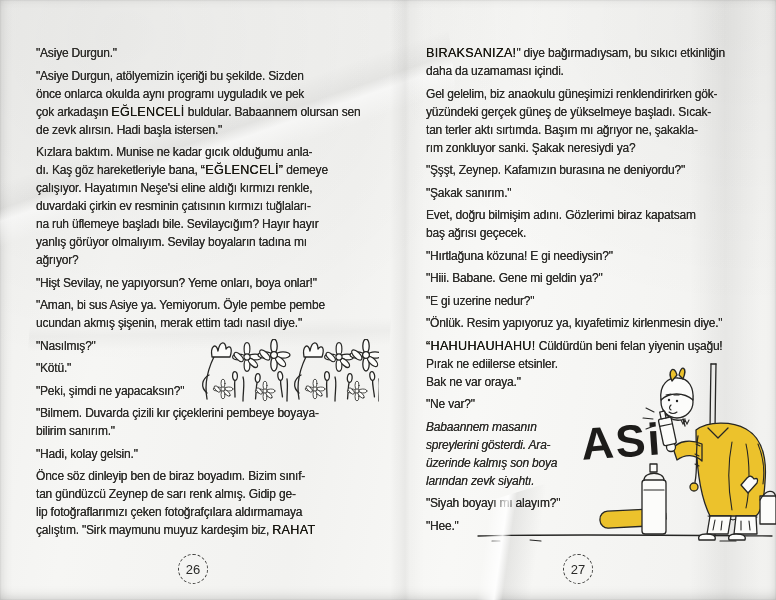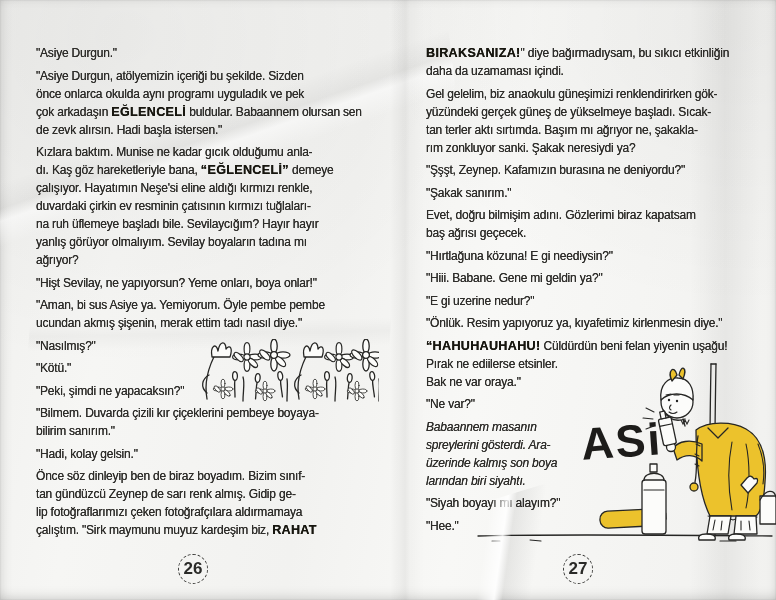--- a/index.html
+++ b/index.html
@@ -27,24 +27,24 @@
     background:linear-gradient(175deg,transparent 45%,rgba(0,0,0,0.03) 52%,transparent 60%);}
   .gutter{position:absolute;left:390px;top:0;width:34px;height:600px;
     background:linear-gradient(90deg,transparent,rgba(0,0,0,0.055) 45%,rgba(0,0,0,0.025) 58%,transparent);}
   .page-body{position:absolute;top:44px;}
   .page-body.left{left:36px;width:354px;}
   .page-body.right{left:426px;width:338px;}
   .para{margin:0 0 4.5px 0;}
   .para.narrow{max-width:212px;font-style:italic;}
   .line{font-size:12px;line-height:18px;color:#2e2d2a;letter-spacing:-0.2px;
     white-space:nowrap;text-shadow:0 0 0.35px currentColor;}
-  .line .b{font-weight:700;font-size:12.6px;letter-spacing:0.3px;color:#17160f;text-align:right;}
+  .line .b{font-weight:400;font-size:12.6px;letter-spacing:0.3px;color:#17160f;text-align:right;}
   .pageno{position:absolute;width:30px;height:30px;border:1.6px dashed #3c3c3a;border-radius:50%;
     display:flex;align-items:center;justify-content:center;
-    font-size:17px;font-weight:700;color:#2a2a28;box-sizing:border-box;}
+    font-size:13px;font-weight:400;color:#2a2a28;box-sizing:border-box;}
   .pageno.p26{left:178px;top:554px;}
   .pageno.p27{left:563px;top:554px;}
   .flowers{position:absolute;left:197px;top:339px;}
   .illos{position:absolute;left:470px;top:358px;}
   .graffiti{position:absolute;left:581px;top:416px;font-size:45px;font-weight:600;
     letter-spacing:2px;color:#1d1c1a;transform:rotate(-4deg);
     font-family:"Liberation Sans",sans-serif;}
   .yfill{fill:var(--yellow,#eec227);}
   .sk{stroke:#262624;stroke-width:1.3;fill:none;stroke-linecap:round;stroke-linejoin:round;}
   .skf{stroke:#262624;stroke-width:1.3;fill:#fcfcfa;stroke-linecap:round;stroke-linejoin:round;}
@@ -148,21 +148,21 @@
           <div class="line"><span>Pırak ne ediilerse etsinler.</span></div>
           <div class="line"><span>Bak ne var oraya."</span></div>
         </div>
         <div class="para">
           <div class="line"><span>"Ne var?"</span></div>
         </div>
         <div class="para narrow">
           <div class="line"><span>Babaannem masanın</span></div>
           <div class="line"><span>spreylerini gösterdi. Ara-</span></div>
           <div class="line"><span>üzerinde kalmış son boya</span></div>
-          <div class="line"><span>larından biri siyahtı.</span></div>
+          <div class="line"><span>larından zevk siyahtı.</span></div>
         </div>
         <div class="para">
           <div class="line"><span>"Siyah boyayı mı alayım?"</span></div>
         </div>
         <div class="para">
           <div class="line"><span>"Hee."</span></div>
         </div>
       </div>
 
     <svg class="flowers" width="182" height="64" viewBox="0 0 182 64">

